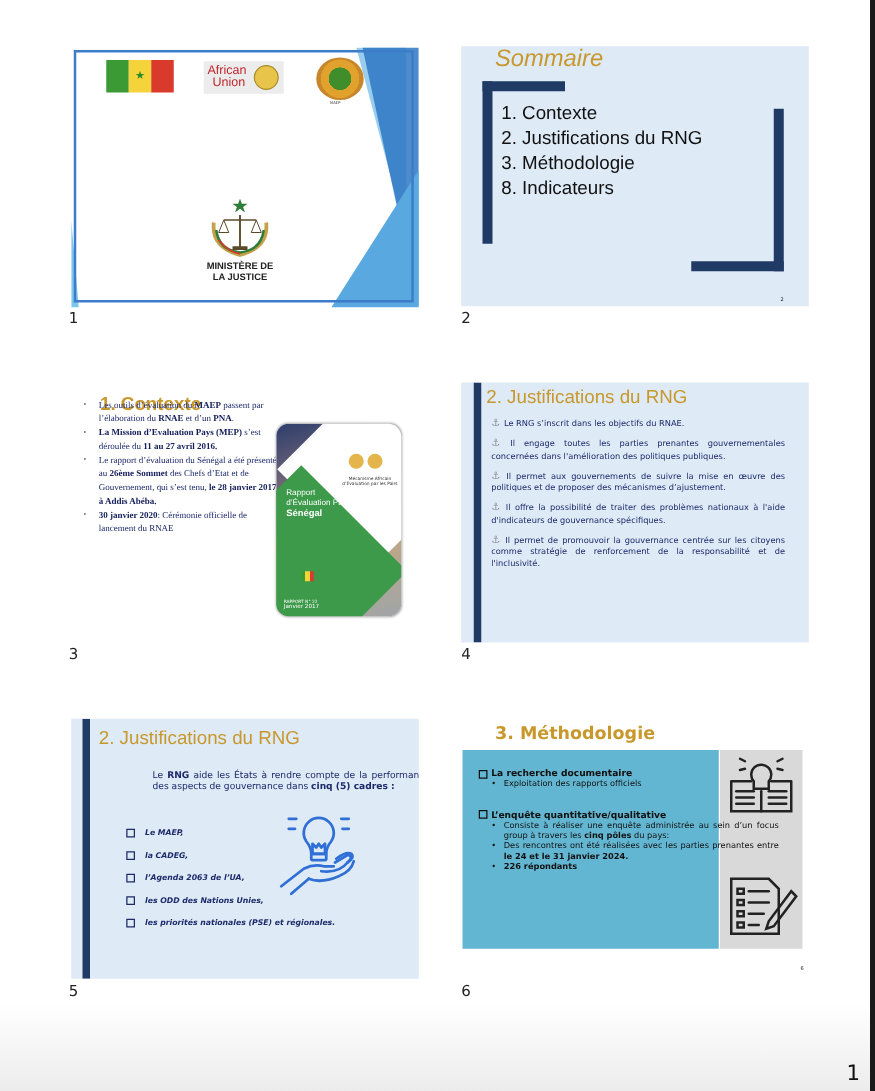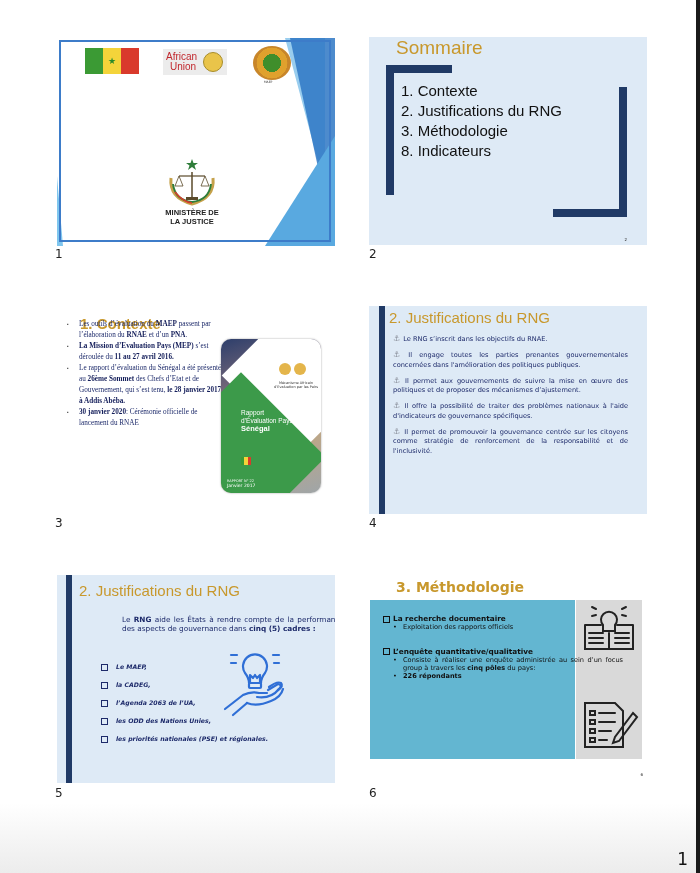--- a/index.html
+++ b/index.html
@@ -23,40 +23,40 @@
   #s1 .au{position:absolute;left:106px;top:11px;width:64px;height:26px;background:#ececec;font-family:"Liberation Sans",sans-serif;font-size:10px;line-height:10px;color:#c1272d;padding:3px 0 0 3px;box-sizing:border-box;}
   #s1 .au .globe{position:absolute;right:4px;top:3px;width:18px;height:18px;border-radius:50%;background:#e9c44a;border:1px solid #a88d2a;}
   #s1 .maep{position:absolute;left:196px;top:8px;width:38px;height:34px;border-radius:50%;background:radial-gradient(circle,#3f8e2b 0 35%,#e0a12d 36% 60%,#c8862a 61%);}
   #s1 .maep-lbl{position:absolute;left:207px;top:42px;font-size:3px;color:#333;}
   #s1 .titlebox{position:absolute;left:16px;top:53px;width:238px;height:60px;background:#fff;border:1px solid #a6d3ee;display:flex;align-items:center;justify-content:center;text-align:center;font-family:"Liberation Sans",sans-serif;font-weight:bold;font-size:10.5px;line-height:13px;color:#111;}
   #s1 .emblem{position:absolute;left:108px;top:120px;width:54px;height:50px;}
   #s1 .ministry{position:absolute;left:95px;top:170px;width:80px;text-align:center;font-family:Liberation Sans, sans-serif;font-weight:bold;font-size:7.5px;line-height:9px;color:#222;}
 
   
   #s2{left:369px;top:37px;background:#deeaf6;}
-  #s2 .title{position:absolute;left:27px;top:0px;font-family:"Liberation Sans",sans-serif;font-size:19px;color:#c8982c;}
+  #s2 .title{position:absolute;left:27px;top:0px;font-family:"Liberation Sans",sans-serif;font-size:19px;color:#c8982c;font-style:italic;}
   #s2 .brk1{position:absolute;left:17px;top:28px;width:66px;height:8px;background:#203a66;}
   #s2 .brk1v{position:absolute;left:17px;top:28px;width:8px;height:130px;background:#203a66;}
   #s2 .brk2{position:absolute;left:250px;top:50px;width:8px;height:130px;background:#203a66;}
   #s2 .brk2h{position:absolute;left:184px;top:172px;width:74px;height:8px;background:#203a66;}
   #s2 ol{position:absolute;left:32px;top:44px;margin:0;padding:0;list-style:none;font-family:"Liberation Sans",sans-serif;font-size:15px;line-height:20px;color:#111;}
   #s2 .pn{position:absolute;right:20px;bottom:3px;font-size:4px;color:#222;}
 
   
   #s3{left:57px;top:309px;background:#fff;}
   #s3 .title{position:absolute;left:23px;top:6px;font-family:"Liberation Sans",sans-serif;font-weight:bold;font-size:15px;color:#c8982c;}
   #s3 ul{position:absolute;left:8px;top:10px;width:160px;margin:0;padding:0;list-style:none;font-family:Liberation Serif, serif;font-size:7.2px;line-height:11px;color:#1d2a6a;}
   #s3 li{position:relative;padding-left:14px;}
   #s3 li:before{content:"▪";position:absolute;left:2px;top:0;font-size:5px;color:#555;}
   #s3 b{color:#141e5a;}
   #s3 .cover{position:absolute;left:164px;top:30px;width:100px;height:154px;border-radius:10px;overflow:hidden;background:#fff;box-shadow:0 0 2px #999;}
   #s3 .cover .city{position:absolute;left:0;top:0;width:100%;height:100%;background:linear-gradient(160deg,#2d3e6b 0%,#7b6b7a 30%,#c9a77a 55%,#9fa5a8 100%);}
   #s3 .cover .white{position:absolute;right:-30px;top:-10px;width:110px;height:100px;background:#fff;transform:rotate(45deg);transform-origin:center;}
   #s3 .cover .green{position:absolute;left:-40px;top:58px;width:120px;height:120px;background:#3c9a4a;transform:rotate(45deg);}
-  #s3 .cover .ctext{position:absolute;left:8px;top:70px;color:#fff;font-family:"Liberation Sans",sans-serif;font-size:6.5px;line-height:8px;margin-left:12px;}
+  #s3 .cover .ctext{position:absolute;left:8px;top:52px;color:#fff;font-family:"Liberation Sans",sans-serif;font-size:6.5px;line-height:8px;}
   #s3 .cover .ctext .big{font-weight:bold;font-size:7.5px;}
   #s3 .cover .mini-flag{position:absolute;left:20px;top:118px;width:10px;height:8px;display:flex;}
   #s3 .cover .mini-flag span{flex:1;}
   #s3 .cover .mech{position:absolute;left:50px;top:42px;width:50px;text-align:center;font-size:3.5px;color:#333;line-height:4px;}
   #s3 .cover .logos{position:absolute;left:58px;top:24px;display:flex;gap:3px;}
   #s3 .cover .logos span{width:12px;height:12px;border-radius:50%;background:#e4b54b;}
   #s3 .cover .date{position:absolute;left:6px;top:140px;font-size:3.5px;color:#fff;}
 
   
   #s4{left:369px;top:306px;background:#deeaf6;}
@@ -229,20 +229,21 @@
 <div class="slide" id="s6">
   <div class="title">3. Méthodologie</div>
   <div class="blue"></div>
   <div class="grey"></div>
   <div class="content">
     <div class="h"><span class="cb"></span><span>La recherche documentaire</span></div>
     <div class="sub"><span>Exploitation des rapports officiels</span></div>
     <div style="height:16px"></div>
     <div class="h"><span class="cb"></span><span>L’enquête quantitative/qualitative</span></div>
     <div class="sub"><span>Consiste à réaliser une enquête administrée au sein d’un focus group à travers les </span><b>cinq pôles</b><span> du pays:</span></div>
+    <div class="sub"><span>Des rencontres ont été réalisées avec les parties prenantes entre </span><b>le 24 et le 31 janvier 2024.</b></div>
     <div class="sub"><b>226 répondants</b></div>
   </div>
   <svg class="book" viewBox="0 0 60 50" fill="none" stroke="#222" stroke-width="2" stroke-linecap="round">
     <path d="M24,22 a8,8 0 1 1 12,0 v6 h-12z"></path>
     <line x1="17" y1="6" x2="13" y2="4"></line>
       <line x1="17" y1="12" x2="13" y2="13"></line>
     <line x1="43" y1="6" x2="47" y2="4"></line>
       <line x1="43" y1="12" x2="47" y2="13"></line>
     <path d="M6,22 h16 M38,22 h16 M6,22 v24 h48 v-24"></path>
     <line x1="30" y1="30" x2="30" y2="46"></line>

